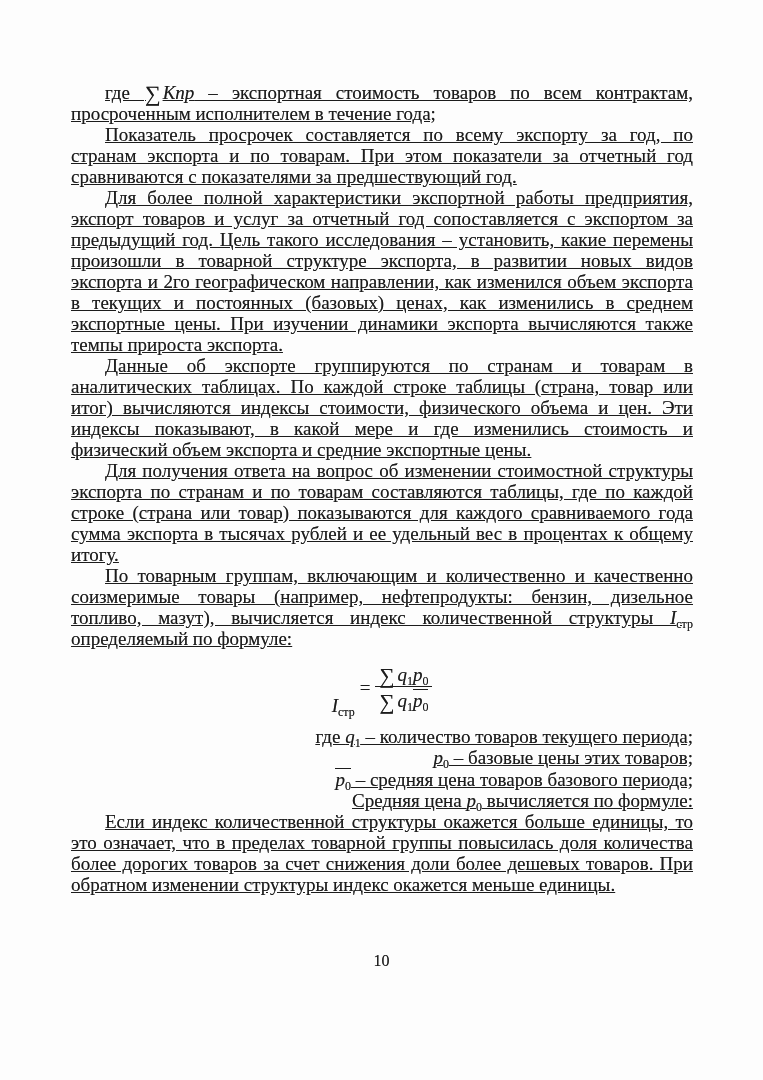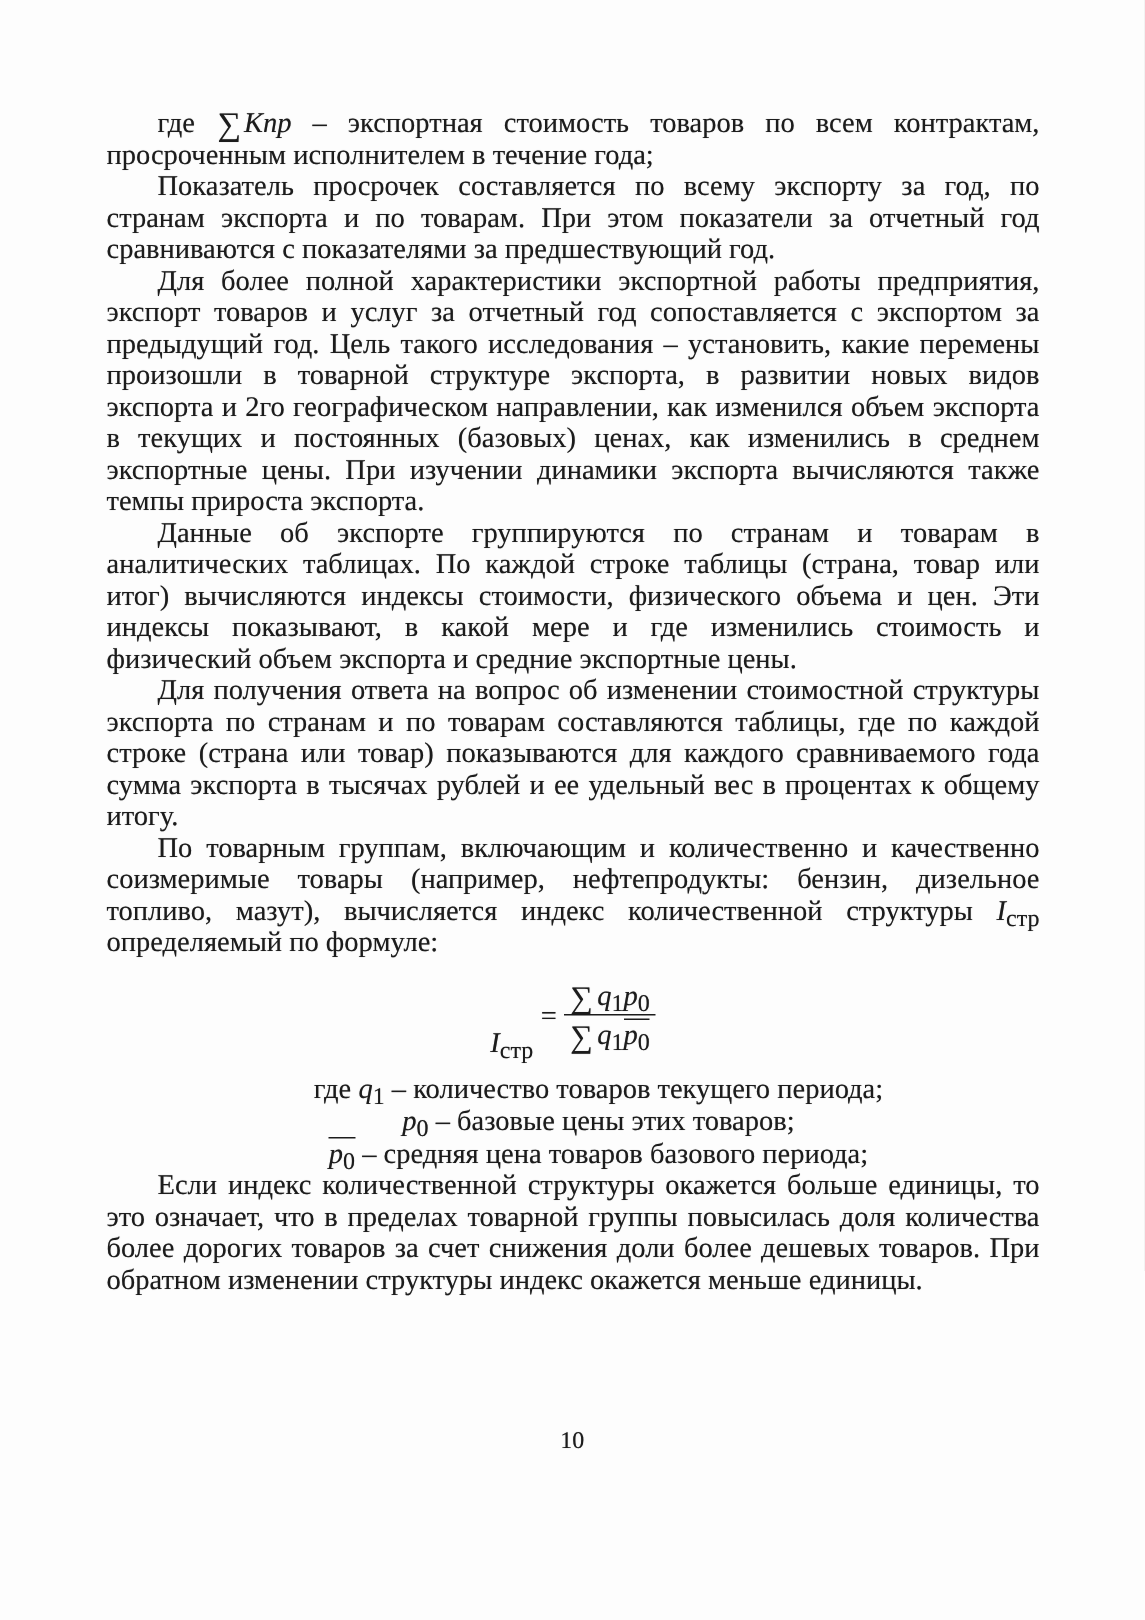--- a/index.html
+++ b/index.html
@@ -10,45 +10,46 @@
     margin: 0 auto;
     background: #fdfdfd;
     overflow: hidden;
     font-family: "Liberation Serif", "DejaVu Serif", serif;
     color: #1c1c1c;
     text-shadow: 0 0 0.5px rgba(20,20,20,0.55);
   }
   .content {
     position: absolute;
     left: 71px;
-    top: 72px;
+    top: 82px;
     width: 622px;
     font-size: 19px;
     line-height: 21px;
+    text-decoration: underline;
   }
   p.para {
     margin: 0;
     text-align: justify;
     text-indent: 34px;
   }
   p.para.small-indent { text-indent: 22px; }
   p.heading {
     margin: 21px 0 0 0;
     text-indent: 34px;
     font-weight: bold;
     text-align: left;
   }
   p.def {
     margin: 0 0 0 34px;
-    text-align: center;
+    text-align: right;
     text-indent: 0;
   }
   .mvar { font-style: italic; }
   sub {
-    font-size: 16px;
+    font-size: 12px;
     line-height: 0;
     font-style: normal;
     vertical-align: -4px;
   }
   .sum {
     font-style: normal;
     font-size: 22px;
     line-height: 0;
     vertical-align: -2px;
     padding: 0 2px 0 1px;
@@ -122,20 +123,21 @@
         <span class="den"><span class="fsum">∑</span><span class="mvar">q</span><sub>1</sub><span class="ovl"><span class="mvar">p</span><sub>0</sub></span></span>
       </span>
     </div>
 
     <p class="def"><span>где </span><span class="mvar">q</span><sub>1</sub><span> – количество товаров текущего периода;</span></p>
 
     <p class="def"><span class="mvar">p</span><sub>0</sub><span> – базовые цены этих товаров;</span></p>
 
     <p class="def"><span class="ovl"><span class="mvar">p</span><sub>0</sub></span><span> – средняя цена товаров базового периода;</span></p>
 
+    <p class="def"><span>Средняя цена </span><span class="mvar">p</span><sub>0</sub><span> вычисляется по формуле:</span></p>
 
 
     <p class="para">Если индекс количественной структуры окажется больше единицы, то это означает, что в пределах товарной группы повысилась доля количества более дорогих товаров за счет снижения доли более дешевых товаров. При обратном изменении структуры индекс окажется меньше единицы.</p>
 
   </div>
 
   <div class="pageno">10</div>
 </div>
 
 </body></html>

